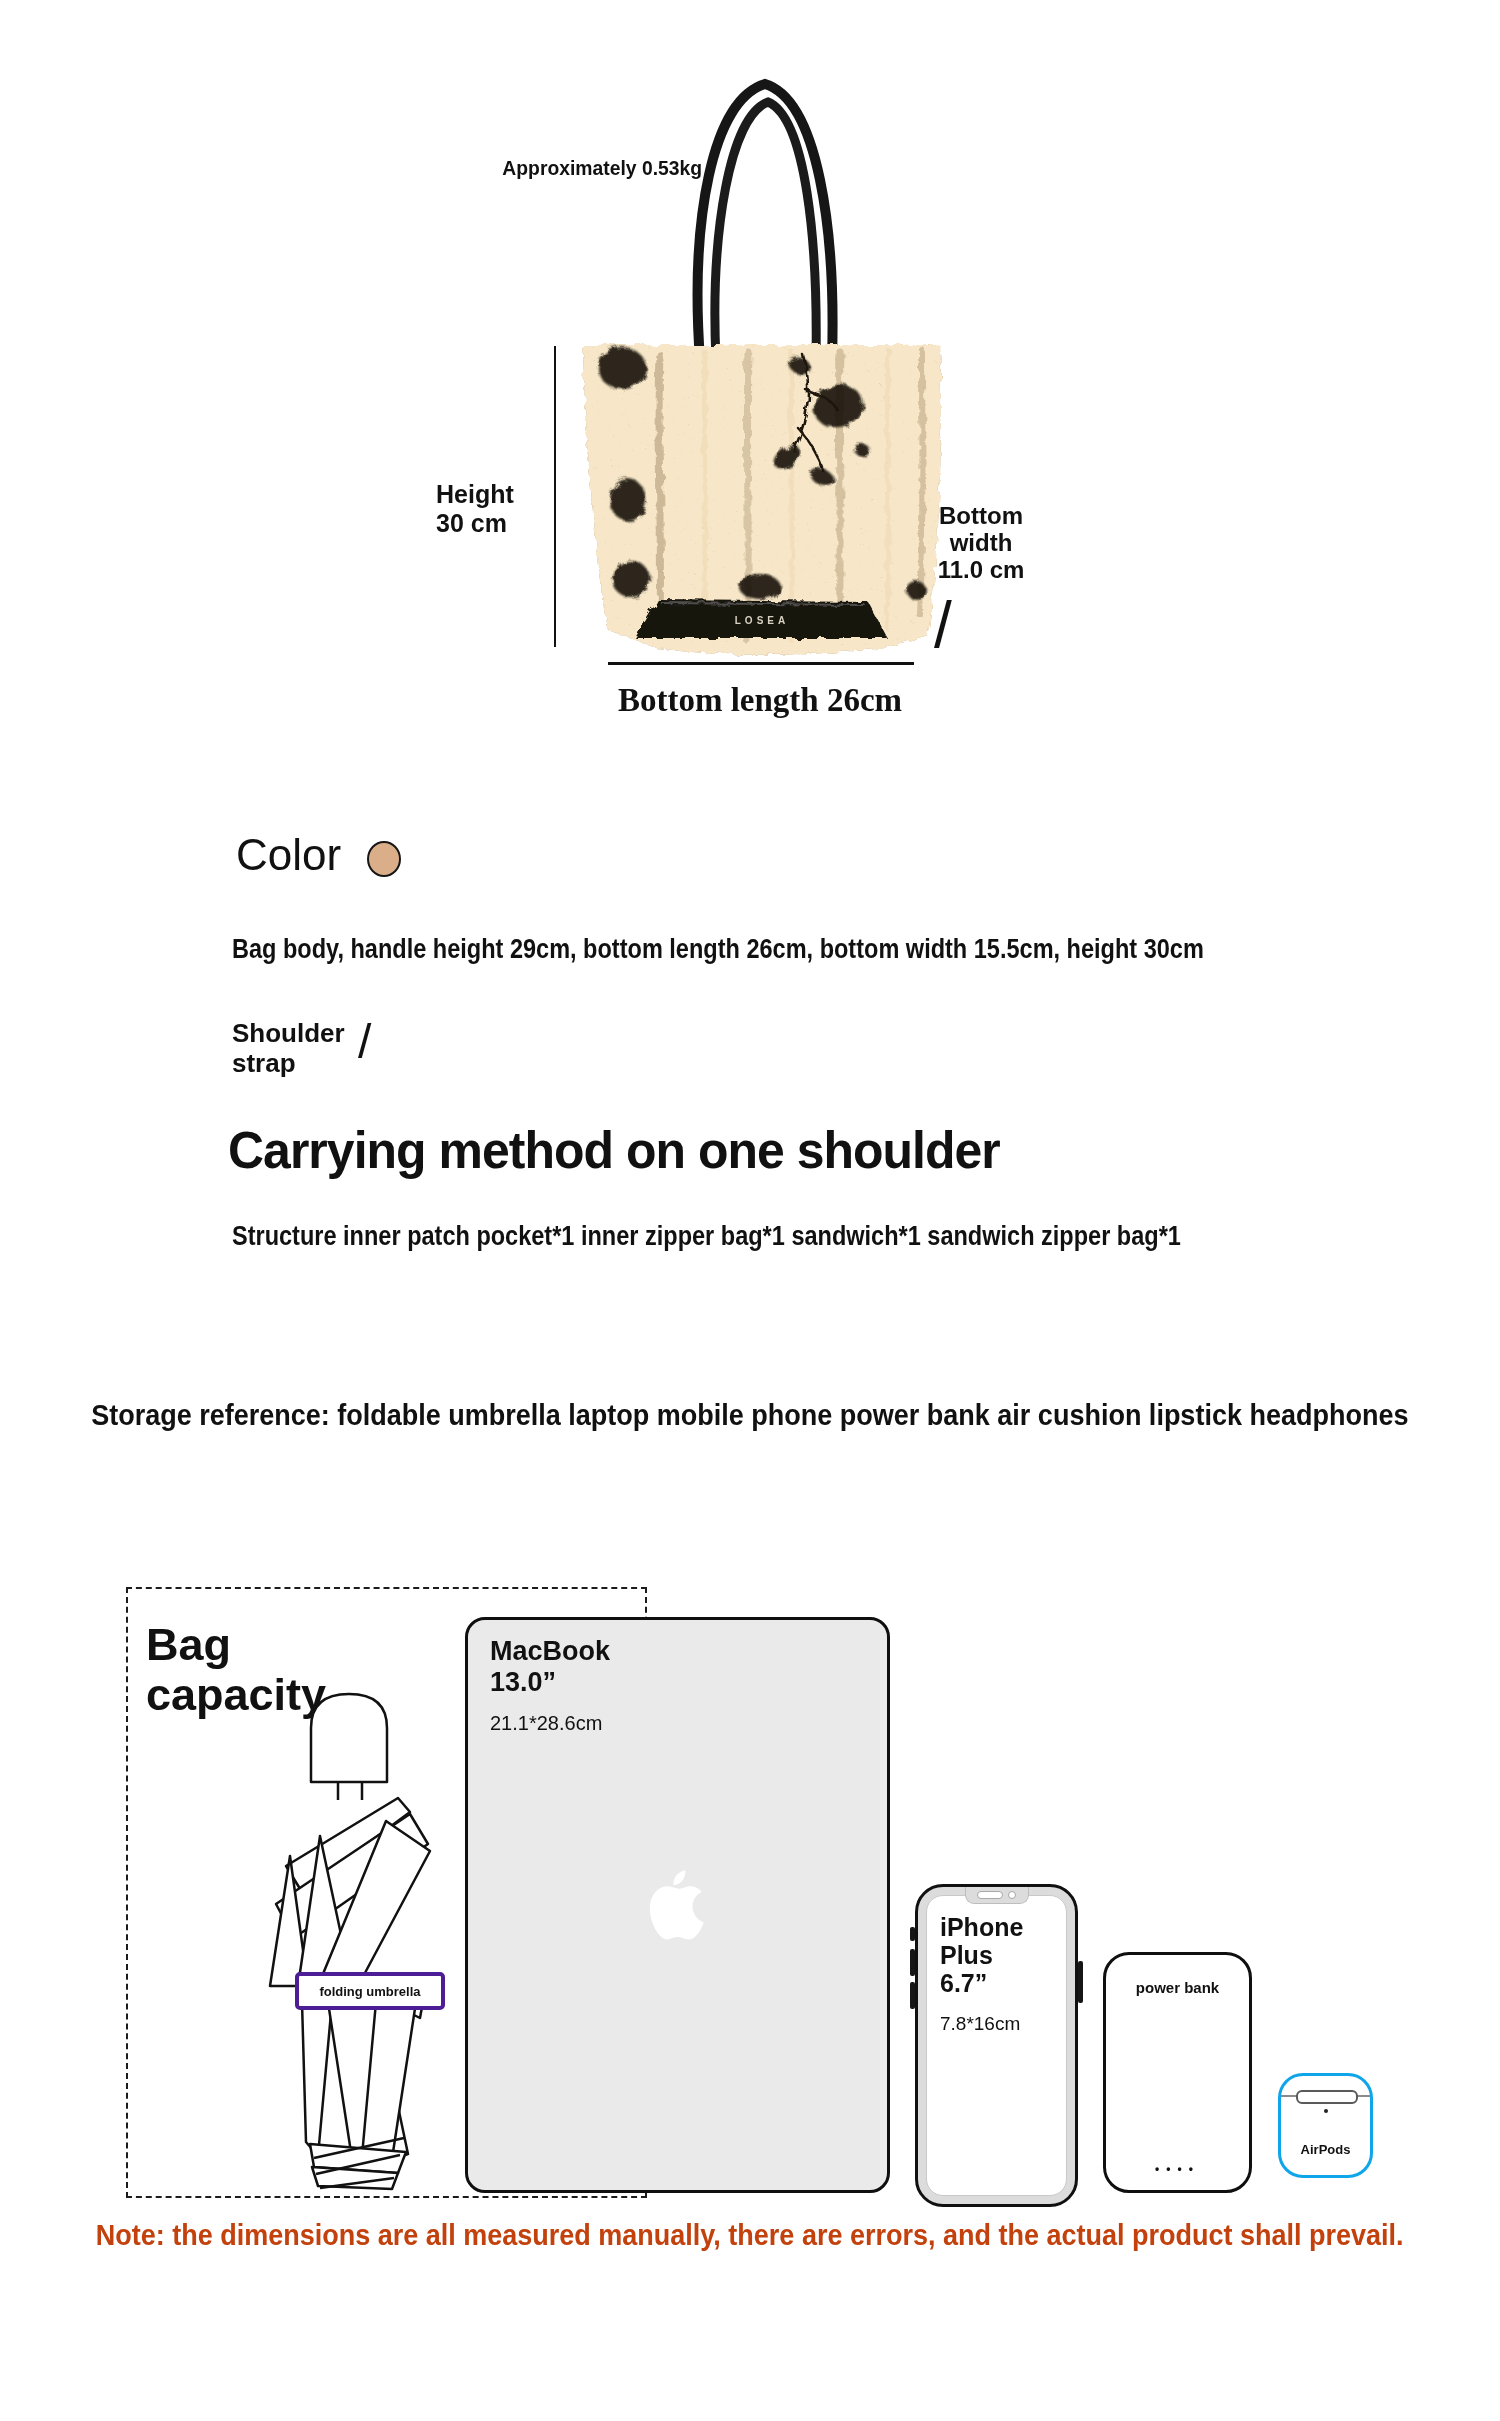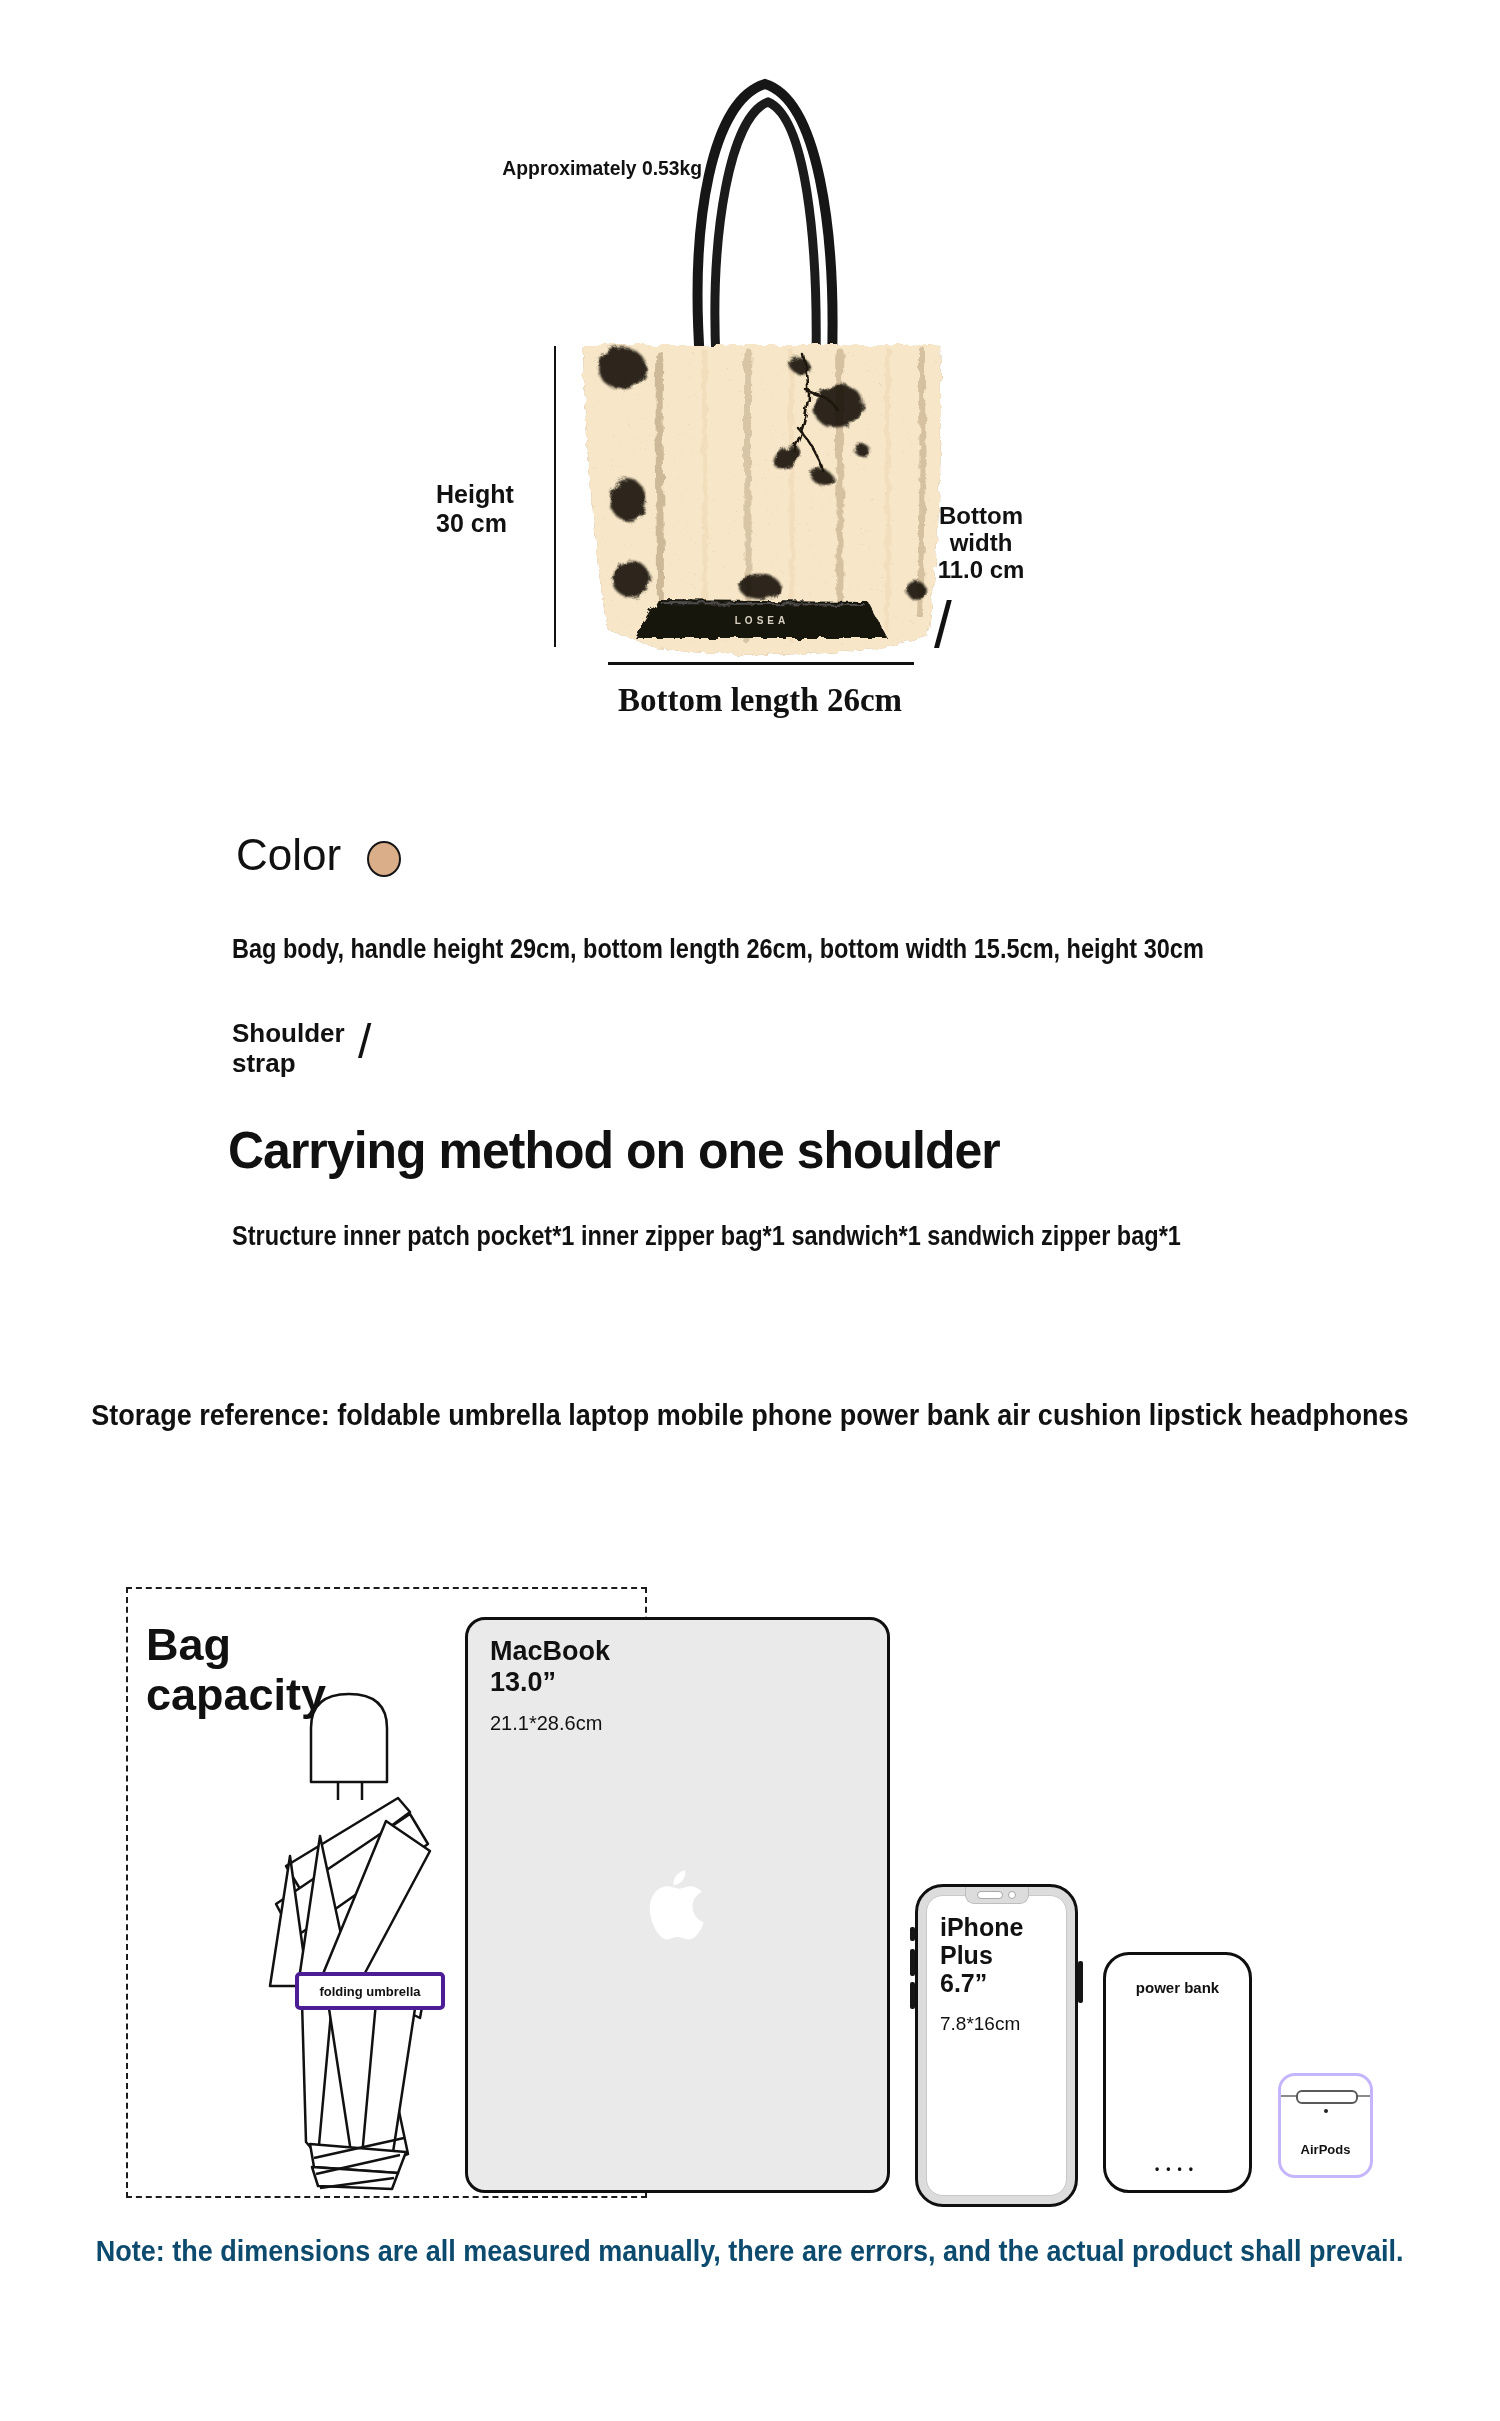--- a/index.html
+++ b/index.html
@@ -51,27 +51,27 @@
                 border:1px solid #bdbdbd;border-top:none;border-radius:0 0 9px 9px;z-index:2;}
   .notch-pill{left:11px;top:4px;width:24px;height:6px;background:#fff;border:1px solid #a8a8a8;border-radius:4px;}
   .notch-dot{left:42px;top:4px;width:6px;height:6px;background:#fff;border:1px solid #a8a8a8;border-radius:50%;}
   .iph-btn{width:5px;background:#151515;border-radius:2px;}
   .iph-name{left:22px;top:26px;font-size:25px;line-height:28px;font-weight:bold;z-index:3;}
   .iph-size{left:22px;top:126px;font-size:19px;z-index:3;}
   .powerbank{left:1103px;top:1952px;width:149px;height:241px;background:#fff;border:3px solid #0f0f0f;
              border-radius:26px;z-index:3;box-sizing:border-box;}
   .pb-label{left:0;top:24px;width:100%;text-align:center;font-size:15px;font-weight:bold;}
   .pb-dots{left:0;bottom:14px;width:100%;text-align:center;font-size:12px;letter-spacing:7px;font-weight:bold;}
-  .airpods{left:1278px;top:2073px;width:95px;height:105px;background:#fff;border:3px solid #c4b5fd;
-           border-radius:17px;z-index:3;box-sizing:border-box;}
+  .airpods{left:1278px;top:2073px;width:95px;height:105px;background:#fff;border:3px solid #0ea5e9;
+           border-radius:25px;z-index:3;box-sizing:border-box;}
   .ap-lid{left:0;top:19px;width:100%;height:2px;background:#8a8a8a;}
   .ap-oval{left:15px;top:14px;width:58px;height:10px;background:#fff;border:2px solid #5a5a5a;border-radius:6px;}
   .ap-dot{left:50%;top:33px;width:4px;height:4px;margin-left:-2px;background:#222;border-radius:50%;}
   .ap-label{left:0;top:66px;width:100%;text-align:center;font-size:13px;font-weight:bold;}
-  .note-line{top:2218px;font-size:30px;font-weight:bold;color:#0c4a6e;margin-top:16px;}
+  .note-line{top:2218px;font-size:30px;font-weight:bold;color:#c2410c;}
 </style>
 </head>
 <body>
 
 <div class="abs weight-label">
   <span class="cond-r">Approximately 0.53kg</span>
 </div>
 
 <svg class="abs" style="left:540px;top:60px;" width="420" height="600" viewBox="0 0 420 600">
   <defs>

